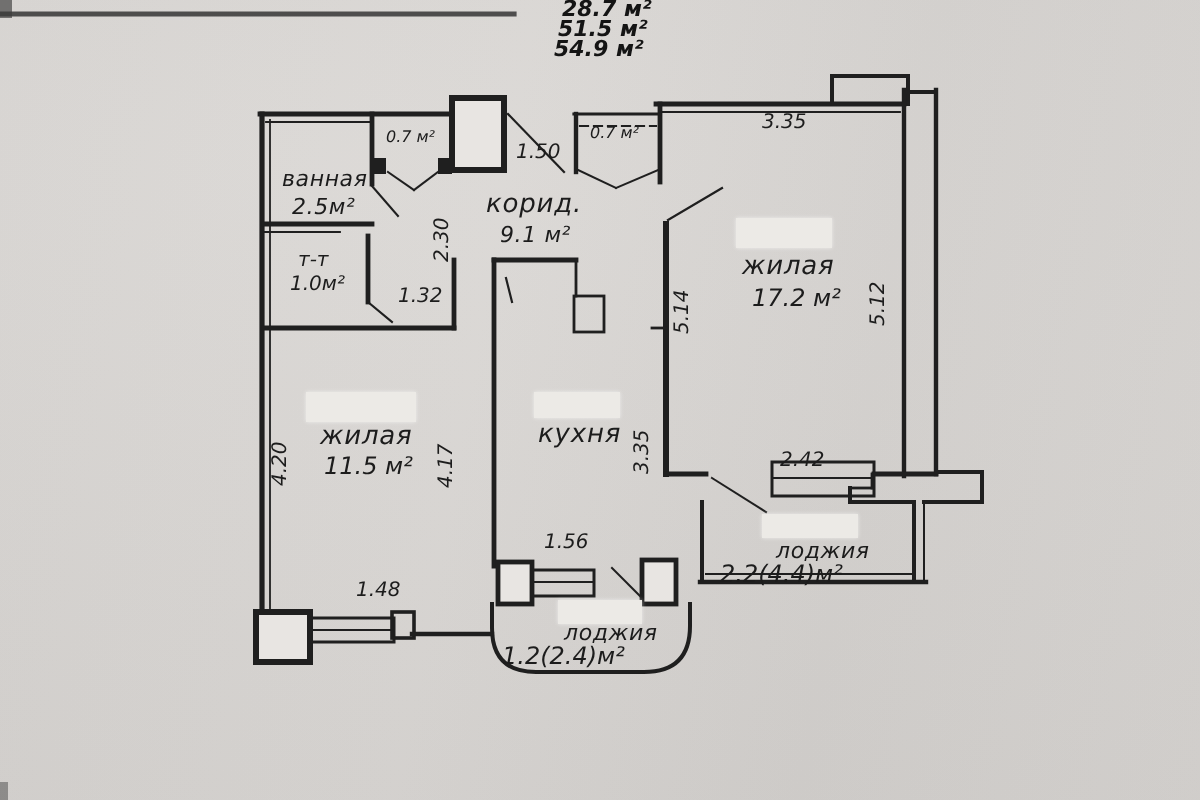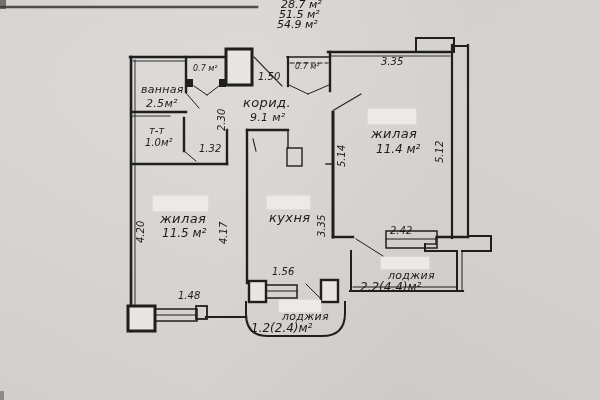--- a/index.html
+++ b/index.html
@@ -9,21 +9,21 @@
       linear-gradient(100deg,#d6d3d0 0%,#d9d6d3 40%,#d3d0cd 70%,#d7d4d1 100%);
     font-family:"DejaVu Sans",sans-serif;}
   svg{position:absolute;left:0;top:0;}
   .lbl{position:absolute;font-style:italic;color:#1c1c1c;white-space:nowrap;line-height:1;}
   .room{font-size:13px;letter-spacing:.4px;}
   .area{font-size:11px;letter-spacing:.3px;}
   .tiny{font-size:8px;}
   .dim{font-size:10px;}
   .vert{transform:rotate(-90deg);transform-origin:0 0;}
   .patch{position:absolute;background:#eceae6;box-shadow:0 0 2px rgba(255,255,255,.6);}
-  .summary{position:absolute;left:281px;top:0px;font-size:11px;font-weight:normal;font-style:italic;color:#141414;}
+  .summary{position:absolute;left:281px;top:0px;font-size:11px;font-weight:bold;font-style:italic;color:#141414;}
   .summary span{display:block;line-height:10px;}
   .summary span:nth-child(2){margin-left:-2px;}
   .summary span:nth-child(3){margin-left:-4px;}
 </style>
 </head>
 <body>
 
 <div id="stage">
 
   <svg width="600" height="400">
@@ -165,21 +165,21 @@
 
   <span class="lbl room" style="left:243px;top:96px;">корид.</span>
   <span class="lbl area" style="left:250px;top:112px;">9.1 м²</span>
 
   <span class="lbl room" style="left:269px;top:211px;">кухня</span>
 
   <span class="lbl room" style="left:160px;top:212px;">жилая</span>
   <span class="lbl" style="left:162px;top:227px;font-size:12px;">11.5 м²</span>
 
   <span class="lbl room" style="left:371px;top:127px;">жилая</span>
-  <span class="lbl" style="left:376px;top:143px;font-size:12px;">11.4 м²</span>
+  <span class="lbl" style="left:376px;top:143px;font-size:12px;">17.2 м²</span>
 
   <span class="lbl area" style="left:388px;top:270px;">лоджия</span>
   <span class="lbl" style="left:360px;top:281px;font-size:12px;">2.2(4.4)м²</span>
 
   <span class="lbl area" style="left:282px;top:311px;">лоджия</span>
   <span class="lbl" style="left:251px;top:322px;font-size:12px;">1.2(2.4)м²</span>
 
   <span class="lbl dim" style="left:258px;top:72px;">1.50</span>
   <span class="lbl dim vert" style="left:217px;top:131px;">2.30</span>
   <span class="lbl dim" style="left:199px;top:144px;">1.32</span>

